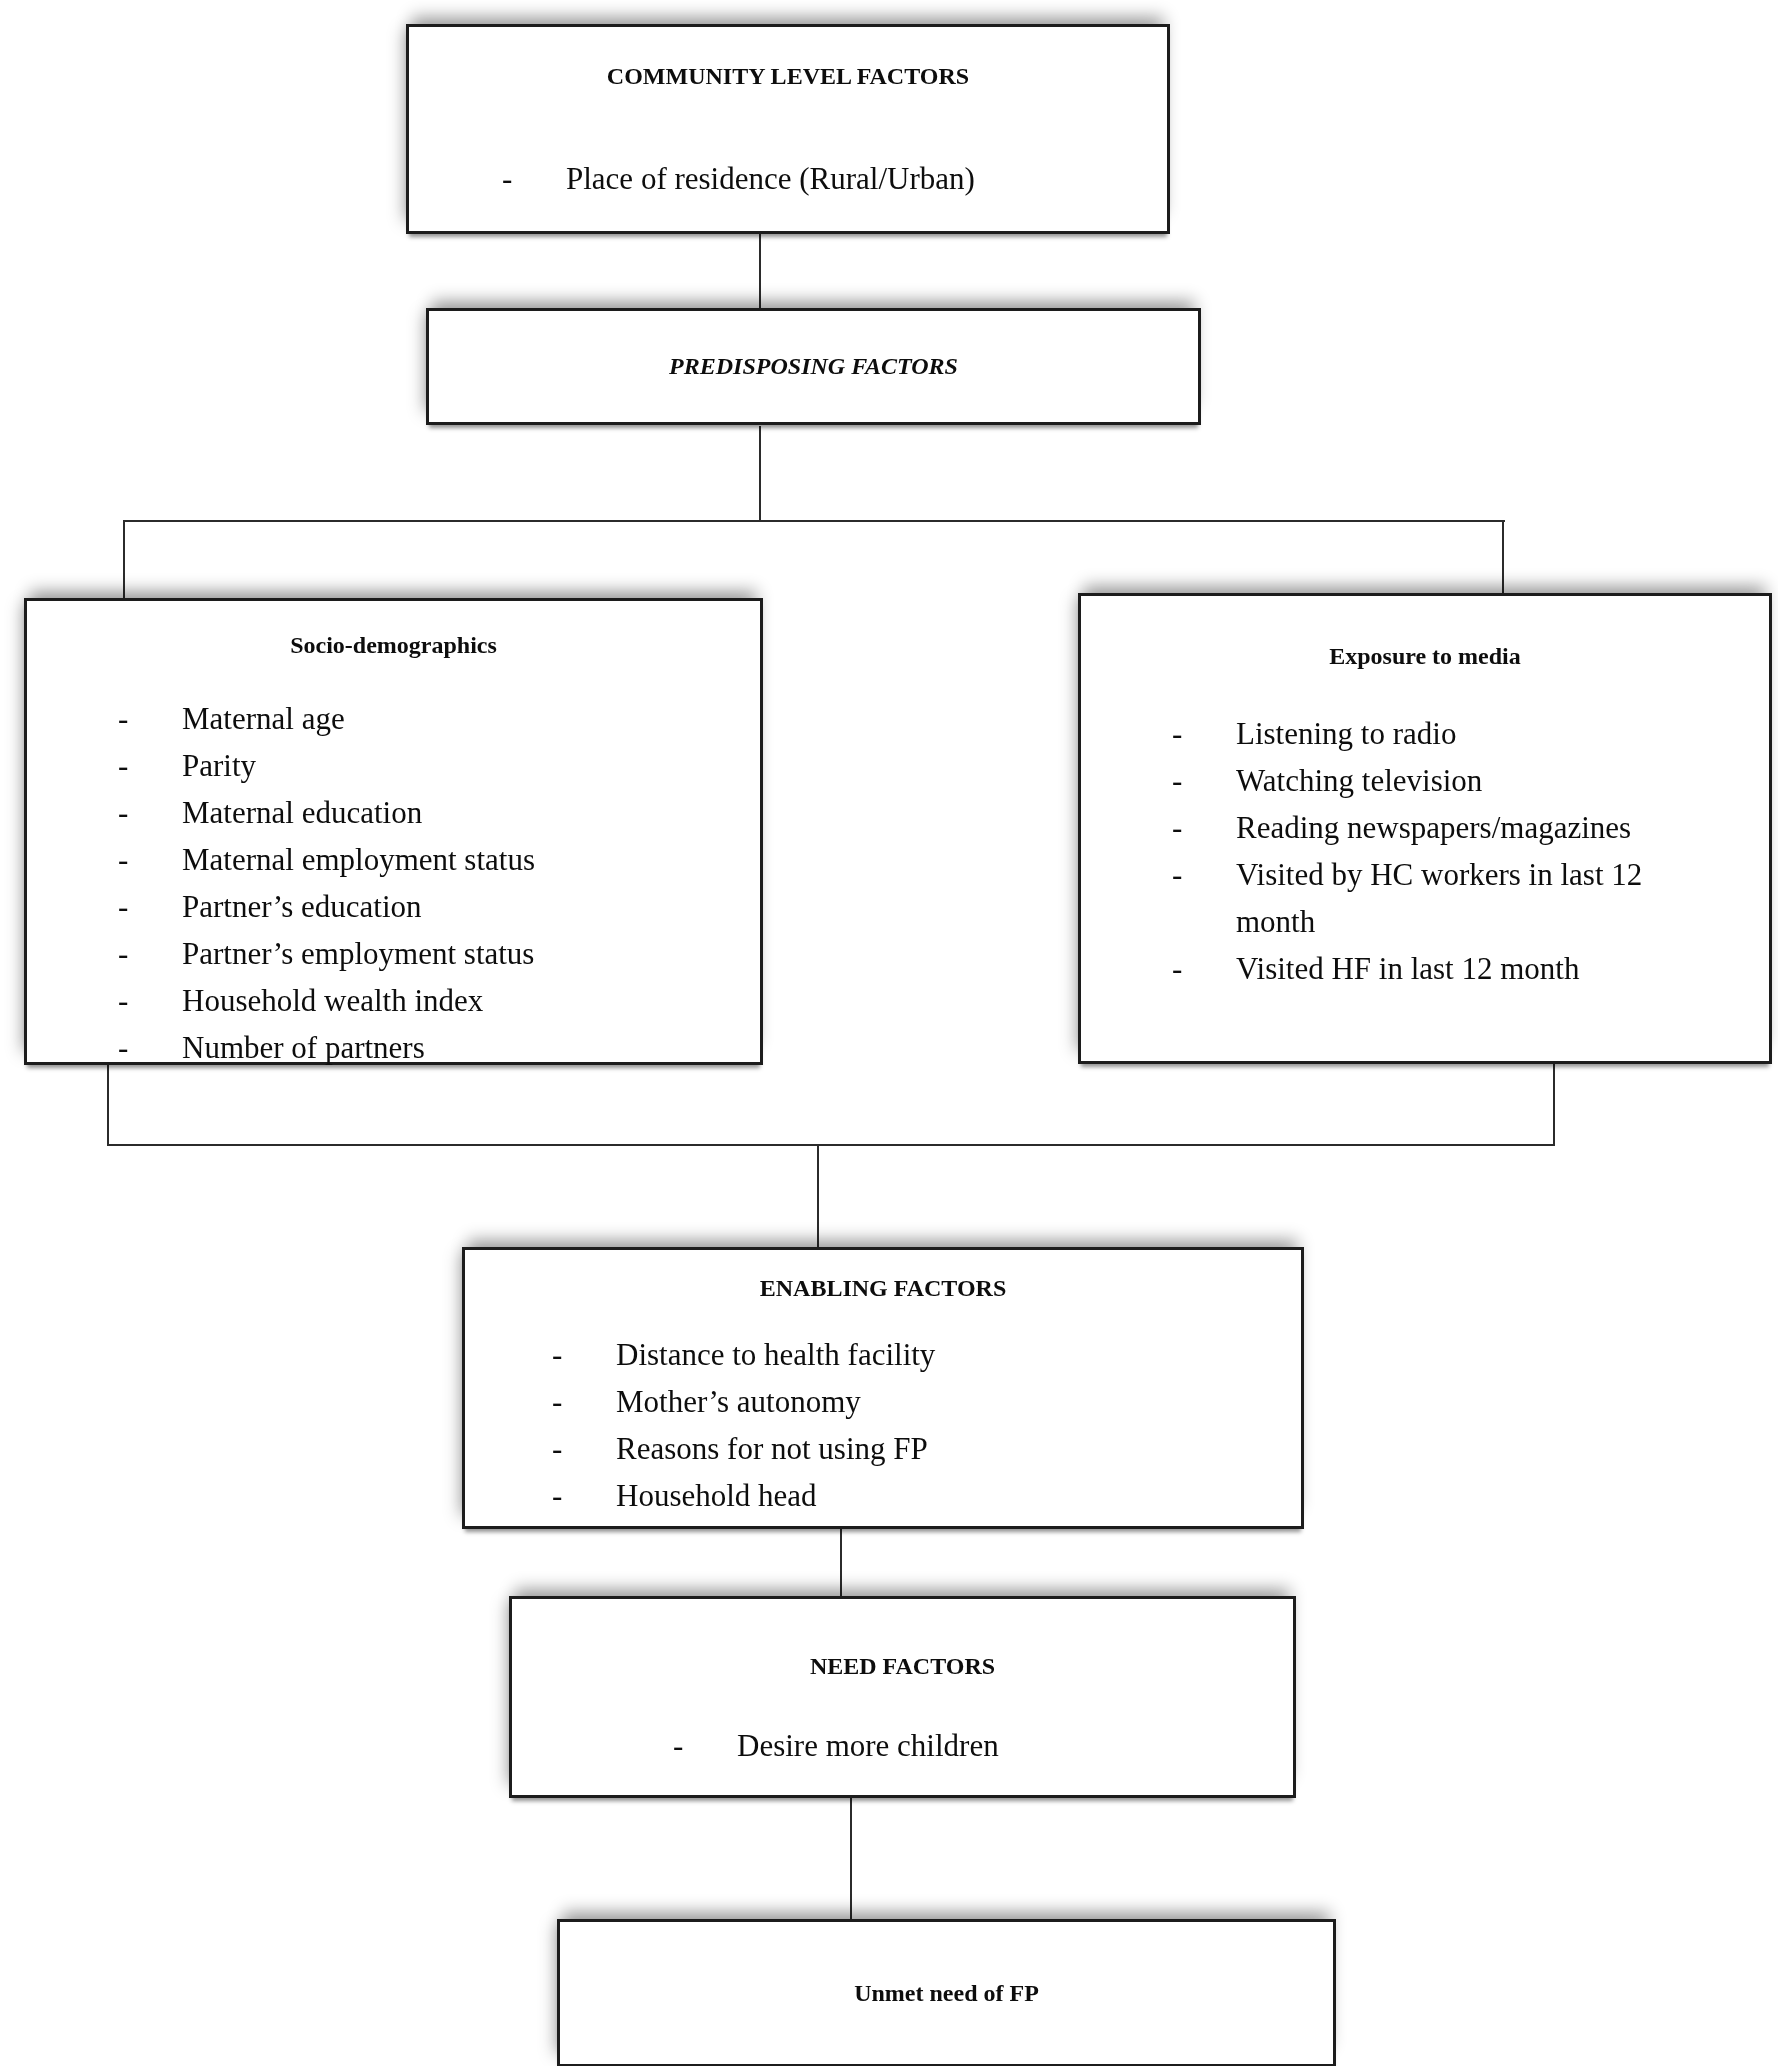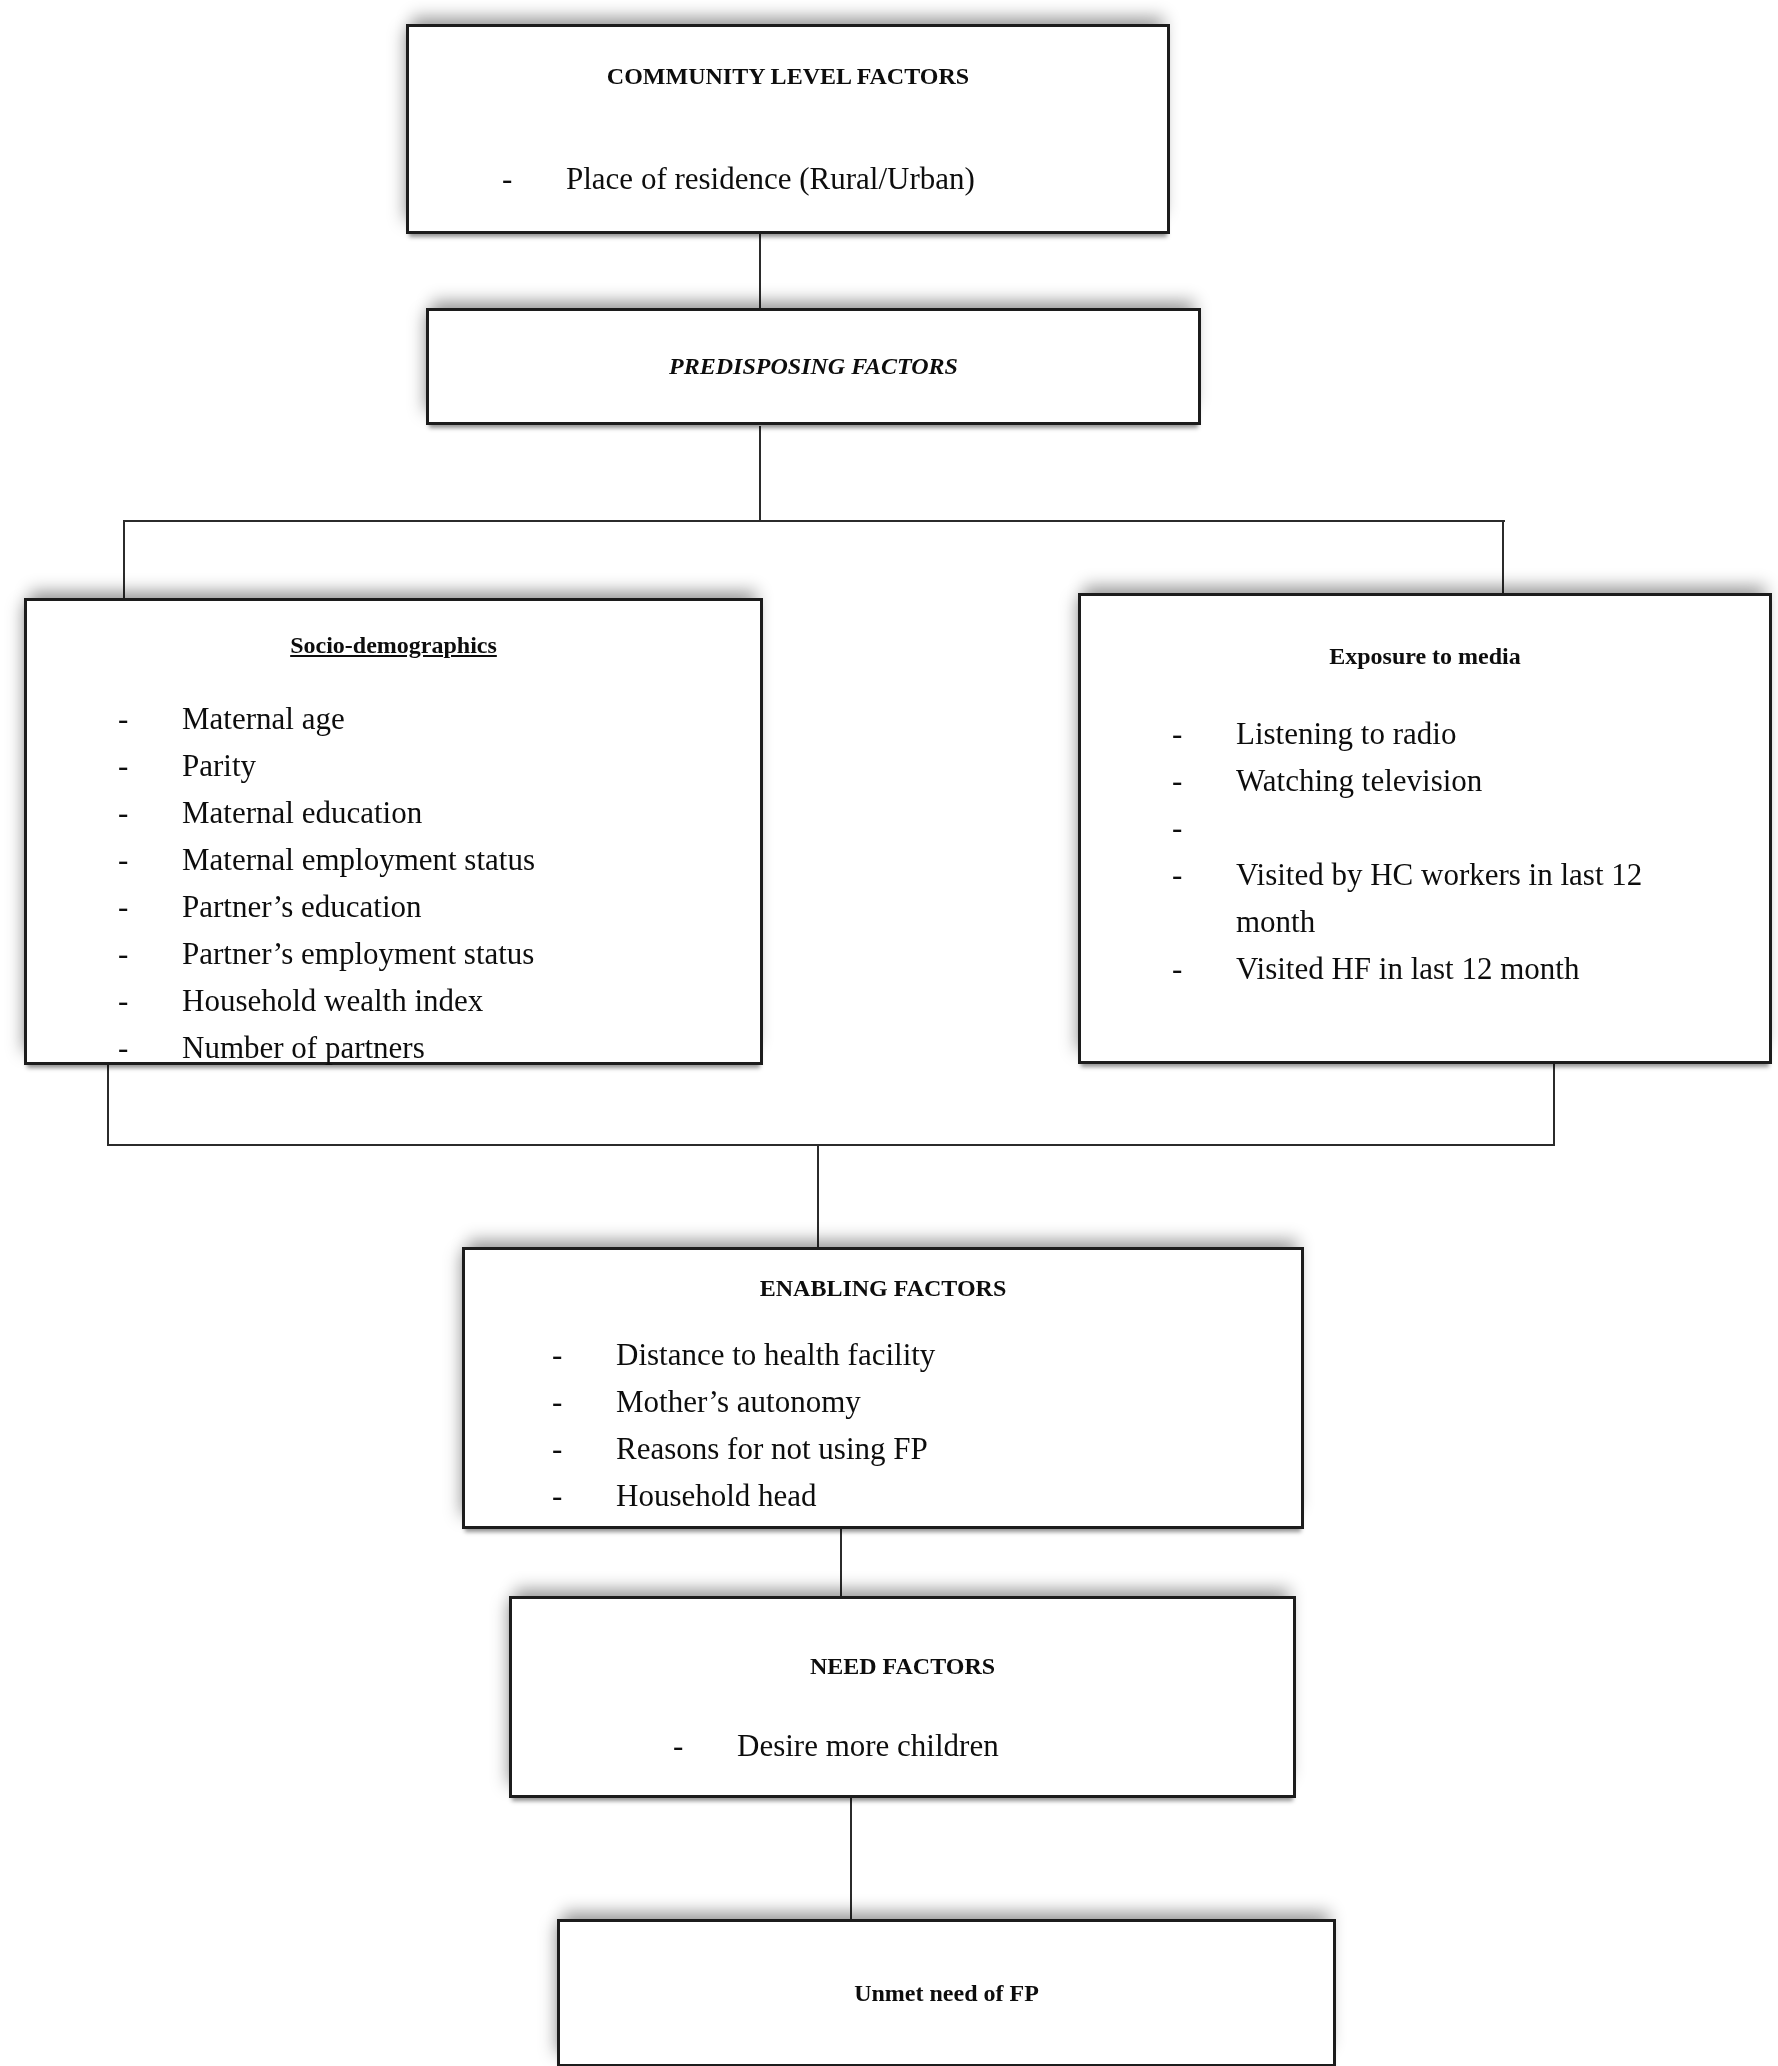--- a/index.html
+++ b/index.html
@@ -39,21 +39,21 @@
   .b-a .box-title { padding-top: 25.5px; }
   .b-a .items { margin-top: 55px; }
   .b-a .dash { margin-left: 93px; }
 
   
   .b-b { left: 426px; top: 308px; width: 775px; height: 117px;
          display: flex; align-items: center; justify-content: center; font-style: italic; }
 
   
   .b-c { left: 24px; top: 598px; width: 739px; height: 467px; }
-  .b-c .box-title { padding-top: 21px; text-decoration: underline; }
+  .b-c .box-title { padding-top: 21px; }
   .b-c .items { margin-top: 25.5px; }
   .b-c .dash { margin-left: 91px; }
 
   
   .b-d { left: 1078px; top: 593px; width: 694px; height: 471px; }
   .b-d .box-title { padding-top: 37px; }
   .b-d .items { margin-top: 30px; }
   .b-d .dash { margin-left: 91px; }
   .b-d .txt { max-width: 492px; }
 
@@ -161,20 +161,21 @@
       <div class="item">
         <span class="dash">-</span>
         <span class="txt">Listening to radio</span>
       </div>
       <div class="item">
         <span class="dash">-</span>
         <span class="txt">Watching television</span>
       </div>
       <div class="item">
         <span class="dash">-</span>
+        <span class="txt">Reading newspapers/magazines</span>
       </div>
       <div class="item">
         <span class="dash">-</span>
         <span class="txt">Visited by HC workers in last 12 month</span>
       </div>
       <div class="item">
         <span class="dash">-</span>
         <span class="txt">Visited HF in last 12 month</span>
       </div>
     </div>

